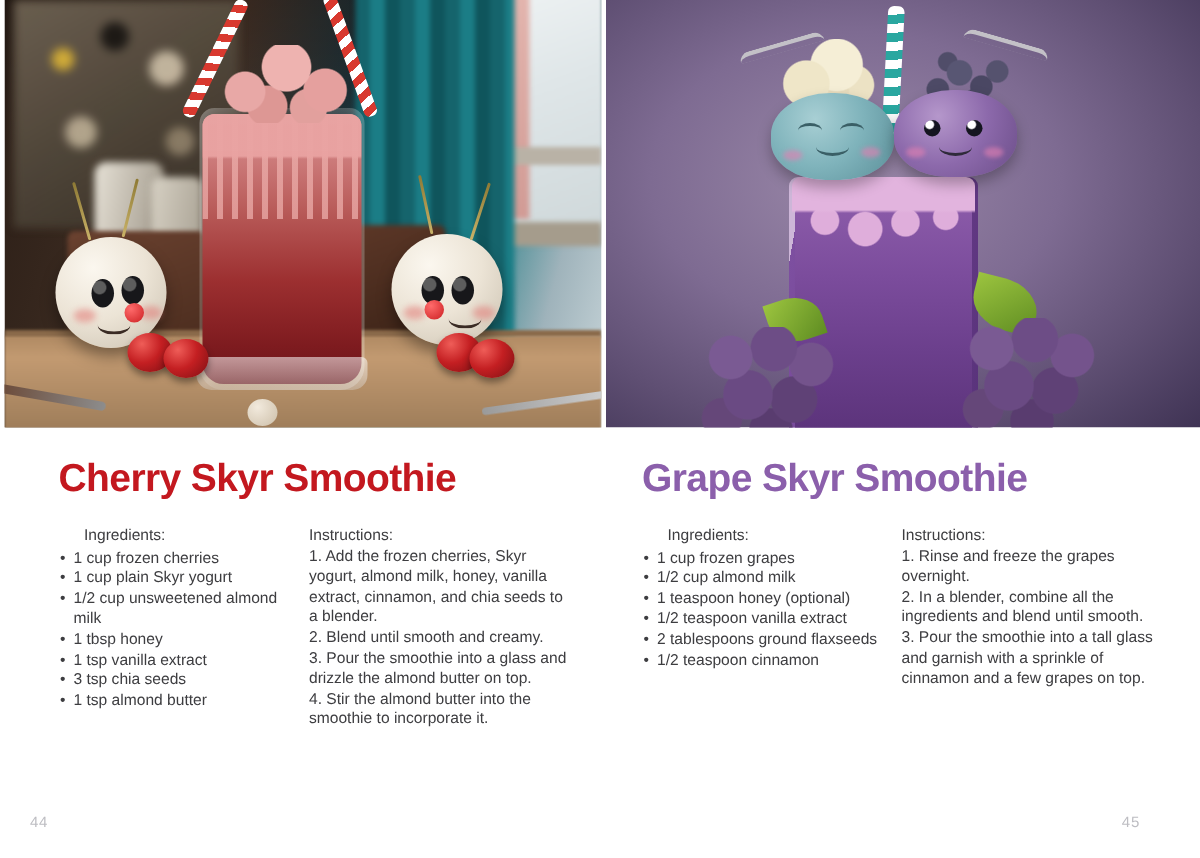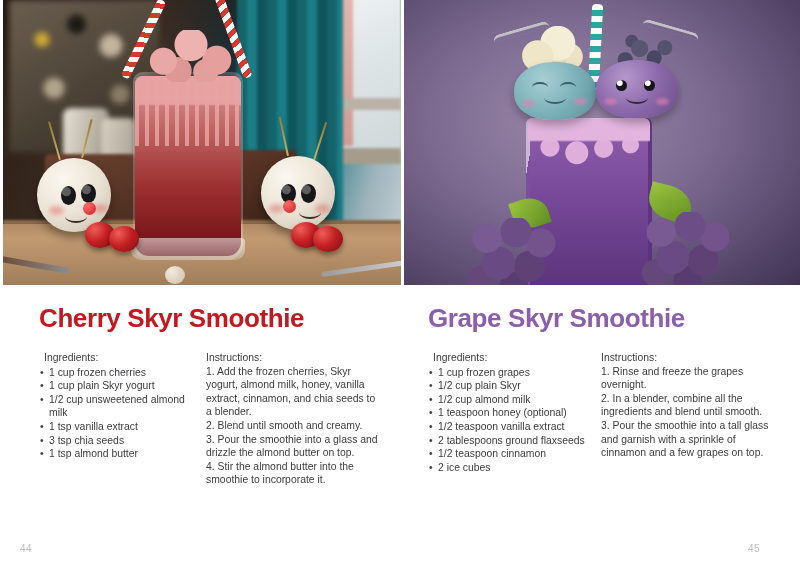--- a/index.html
+++ b/index.html
@@ -328,21 +328,21 @@
     font-size: 10.4px;
     line-height: 13.6px;
     color: #3d3d40;
   }
   .col-a-left  { width: 166px; }
   .col-b-left  { width: 175px; }
   .col-a-right { width: 172px; }
   .col-b-right { width: 180px; }
 
   .col-heading {
-    margin: 0 0 1px 4px;
+    margin: 0 0 1px 16px;
     font-size: 10.4px;
     color: #3d3d40;
   }
   ul.ing {
     list-style: none;
     margin: 0; padding: 0;
   }
   ul.ing li {
     position: relative;
     padding-left: 9px;
@@ -433,20 +433,21 @@
 
     <h1 class="recipe-title title-cherry">Cherry Skyr Smoothie</h1>
 
     <div class="cols cols-left">
       <div class="col col-a-left">
         <p class="col-heading">Ingredients:</p>
         <ul class="ing">
           <li>1 cup frozen cherries</li>
           <li>1 cup plain Skyr yogurt</li>
           <li>1/2 cup unsweetened almond milk</li>
+          <li>1 tbsp honey</li>
           <li>1 tsp vanilla extract</li>
           <li>3 tsp chia seeds</li>
           <li>1 tsp almond butter</li>
         </ul>
       </div>
       <div class="col col-b-left steps">
         <p class="col-heading">Instructions:</p>
         <p>1. Add the frozen cherries, Skyr yogurt, almond milk, honey, vanilla extract, cinnamon, and chia seeds to a blender.</p>
         <p>2. Blend until smooth and creamy.</p>
         <p>3. Pour the smoothie into a glass and drizzle the almond butter on top.</p>
@@ -494,27 +495,25 @@
       </div>
     </div>
 
     <h1 class="recipe-title title-grape">Grape Skyr Smoothie</h1>
 
     <div class="cols cols-right">
       <div class="col col-a-right">
         <p class="col-heading">Ingredients:</p>
         <ul class="ing">
           <li>1 cup frozen grapes</li>
-          <li>1/2 cup plain Skyr</li>
           <li>1/2 cup almond milk</li>
           <li>1 teaspoon honey (optional)</li>
           <li>1/2 teaspoon vanilla extract</li>
           <li>2 tablespoons ground flaxseeds</li>
           <li>1/2 teaspoon cinnamon</li>
-          <li>2 ice cubes</li>
         </ul>
       </div>
       <div class="col col-b-right steps">
         <p class="col-heading">Instructions:</p>
         <p>1. Rinse and freeze the grapes overnight.</p>
         <p>2. In a blender, combine all the ingredients and blend until smooth.</p>
         <p>3. Pour the smoothie into a tall glass and garnish with a sprinkle of cinnamon and a few grapes on top.</p>
       </div>
     </div>
 

